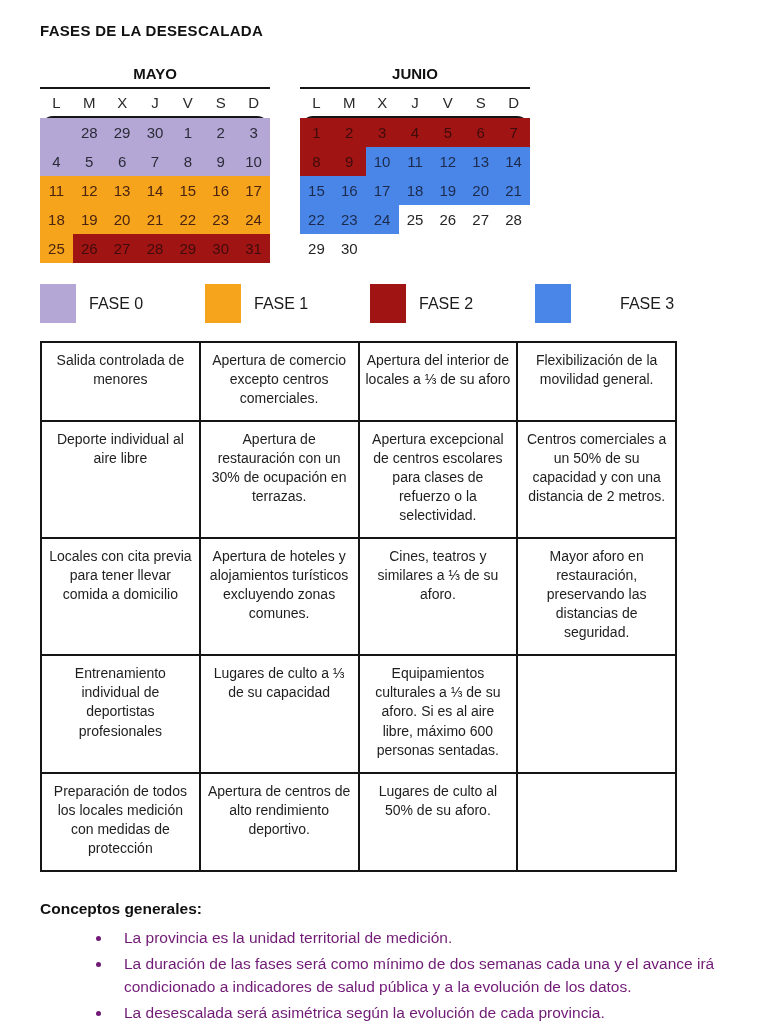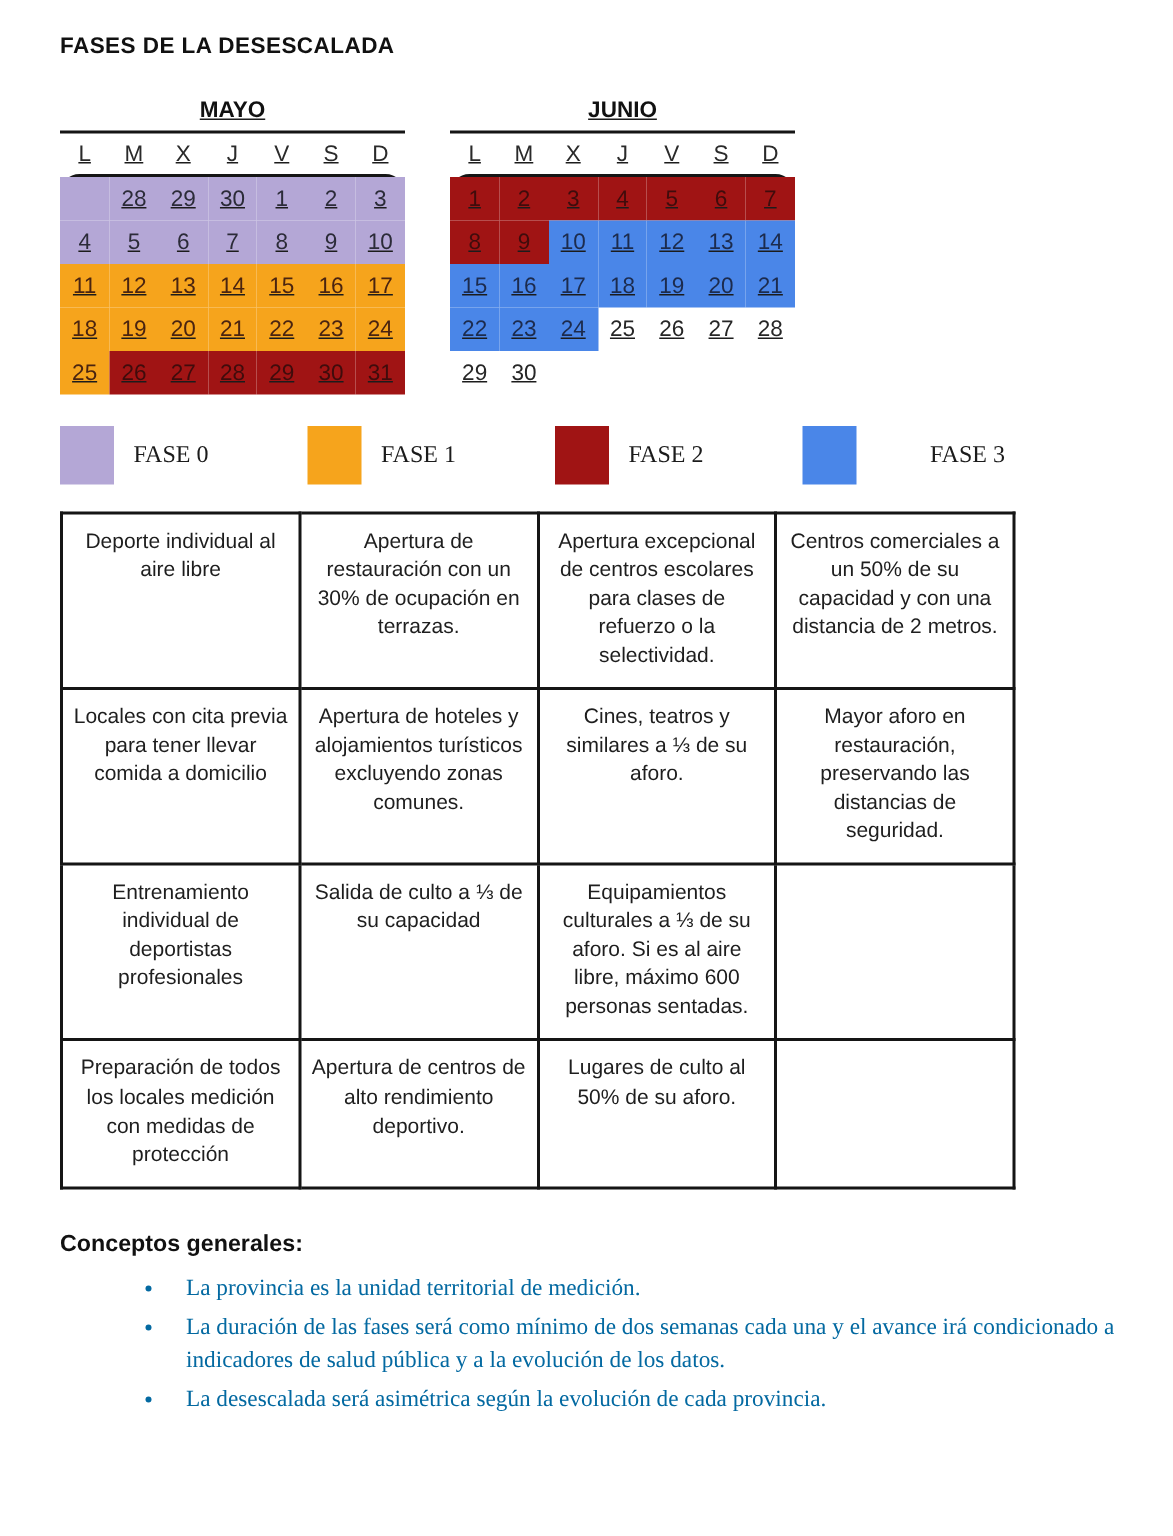--- a/index.html
+++ b/index.html
@@ -8,38 +8,38 @@
     font-family:"Liberation Sans", "DejaVu Sans", sans-serif;
     color:#1c1c1c;
   }
   .page { padding:22px 0 0 40px; }
 
   .doc-title {
     font-size:15px; font-weight:700; letter-spacing:.3px; color:#111;
   }
 
   
-  .calendars { display:flex; gap:30px; margin-top:26px;text-decoration:underline; }
+  .calendars { display:flex; gap:30px; margin-top:26px; }
   .calendar { width:230px; }
   .cal-title { text-align:center; font-weight:700; font-size:15px; color:#111; margin-bottom:5px; }
   .cal-rule { border-top:2px solid #151515; }
   .cal-days {
     display:grid; grid-template-columns:repeat(7,1fr);
     height:27px; align-items:center; text-align:center;
     font-size:15px; color:#2a2a2a;
   }
   .cal-grid { border-top:2px solid #151515;border-radius:13px; }
   .cal-week { display:grid; grid-template-columns:repeat(7,1fr); }
   .cal-cell {
     height:29px; display:flex; align-items:center; justify-content:center;
     font-size:15px;
   }
 
   
-  .legend { display:flex; margin-top:21px;font-family:Liberation Serif, serif; }
+  .legend { display:flex; margin-top:21px; }
   .legend-item { display:flex; align-items:center; width:165px; }
   .legend-item:last-child { width:auto;gap:36px; }
   .legend-swatch { width:36px; height:39px; flex:none; }
   .legend-label { margin-left:13px; font-size:16px; color:#1b1b1b; }
 
   
   table.measures {
     margin-top:18px; width:637px; border-collapse:collapse; table-layout:fixed;
   }
   table.measures td {
@@ -48,22 +48,22 @@
     padding:8px 6px 12px;
     text-align:center; vertical-align:top;
     font-size:14px; line-height:1.36; color:#1e1e1e;
   }
 
   
   .concepts { margin-top:28px; }
   .concepts-heading { font-size:15.5px; font-weight:700; color:#111; }
   .concepts ul { margin:9px 0 0 0; padding-left:72px; }
   .concepts li {
-    font-size:15.5px; line-height:1.48; color:#0369a1;
-    max-width:645px; margin-bottom:3px; padding-left:12px;font-family:Liberation Serif, serif;
+    font-size:15.5px; line-height:1.48; color:#701a75;
+    max-width:645px; margin-bottom:3px; padding-left:12px;
   }
 </style>
 </head>
 <body>
 
 <div class="page">
 
   <div class="doc-title">FASES DE LA DESESCALADA</div>
 
   <div class="calendars" id="calendars">
@@ -204,34 +204,40 @@
       </div>
       <div class="legend-item">
         <span class="legend-swatch" style="background: rgb(74, 134, 232);"></span>
         <span class="legend-label">FASE 3</span>
       </div>
     </div>
 
   <table class="measures" id="measures">
       <tbody>
         <tr>
+          <td>Salida controlada de menores</td>
+          <td>Apertura de comercio excepto centros comerciales.</td>
+          <td>Apertura del interior de locales a ⅓ de su aforo</td>
+          <td>Flexibilización de la movilidad general.</td>
+        </tr>
+        <tr>
           <td>Deporte individual al aire libre</td>
           <td>Apertura de restauración con un 30% de ocupación en terrazas.</td>
           <td>Apertura excepcional de centros escolares para clases de refuerzo o la selectividad.</td>
           <td>Centros comerciales a un 50% de su capacidad y con una distancia de 2 metros.</td>
         </tr>
         <tr>
           <td>Locales con cita previa para tener llevar comida a domicilio</td>
           <td>Apertura de hoteles y alojamientos turísticos excluyendo zonas comunes.</td>
           <td>Cines, teatros y similares a ⅓ de su aforo.</td>
           <td>Mayor aforo en restauración, preservando las distancias de seguridad.</td>
         </tr>
         <tr>
           <td>Entrenamiento individual de deportistas profesionales</td>
-          <td>Salida de culto a ⅓ de su capacidad</td>
+          <td>Lugares de culto a ⅓ de su capacidad</td>
           <td>Equipamientos culturales a ⅓ de su aforo. Si es al aire libre, máximo 600 personas sentadas.</td>
           <td></td>
         </tr>
         <tr>
           <td>Preparación de todos los locales medición con medidas de protección</td>
           <td>Apertura de centros de alto rendimiento deportivo.</td>
           <td>Lugares de culto al 50% de su aforo.</td>
           <td></td>
         </tr>
       </tbody>

